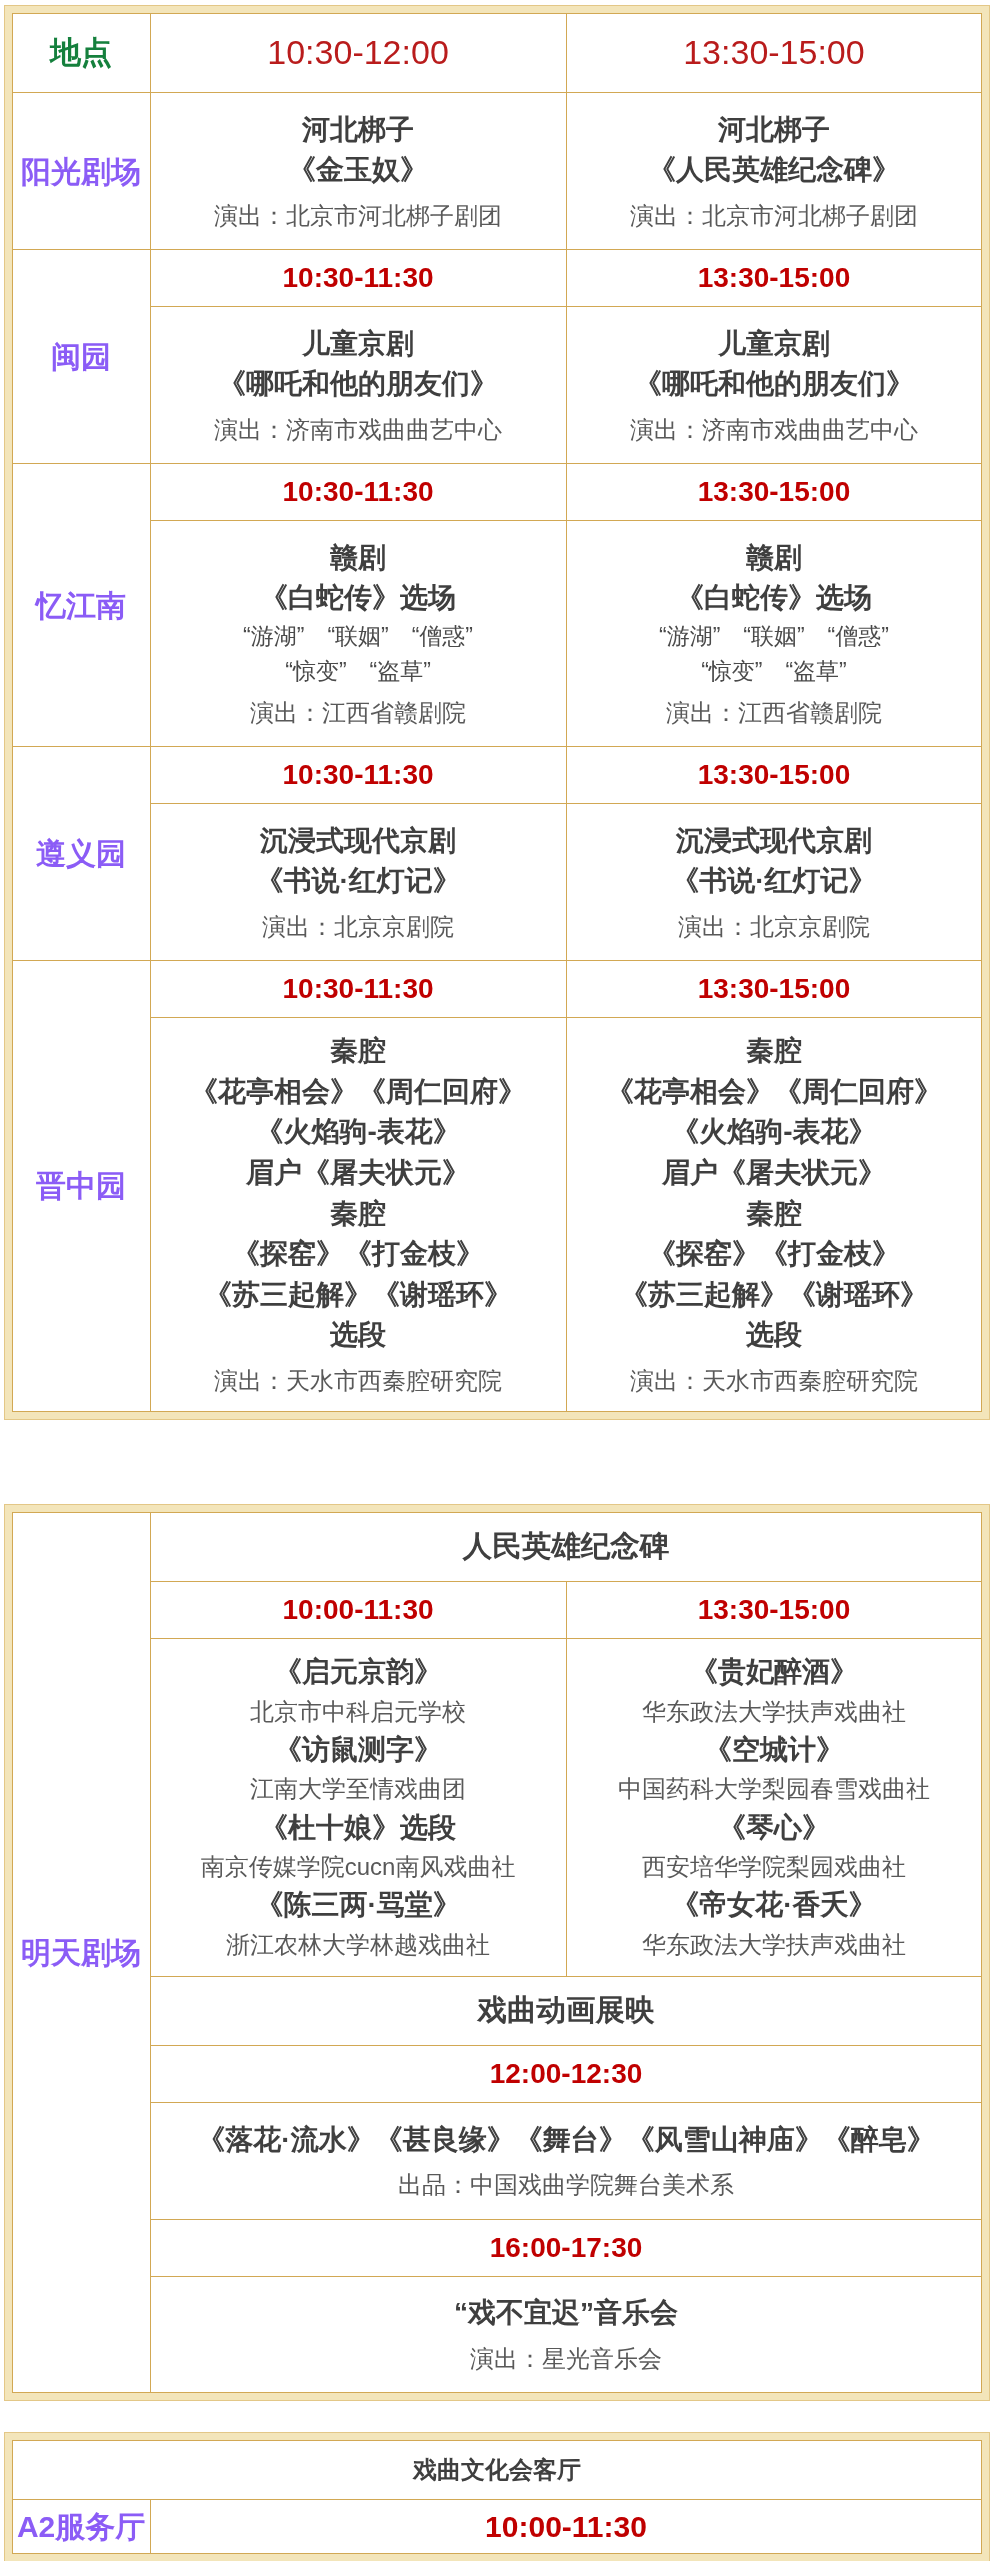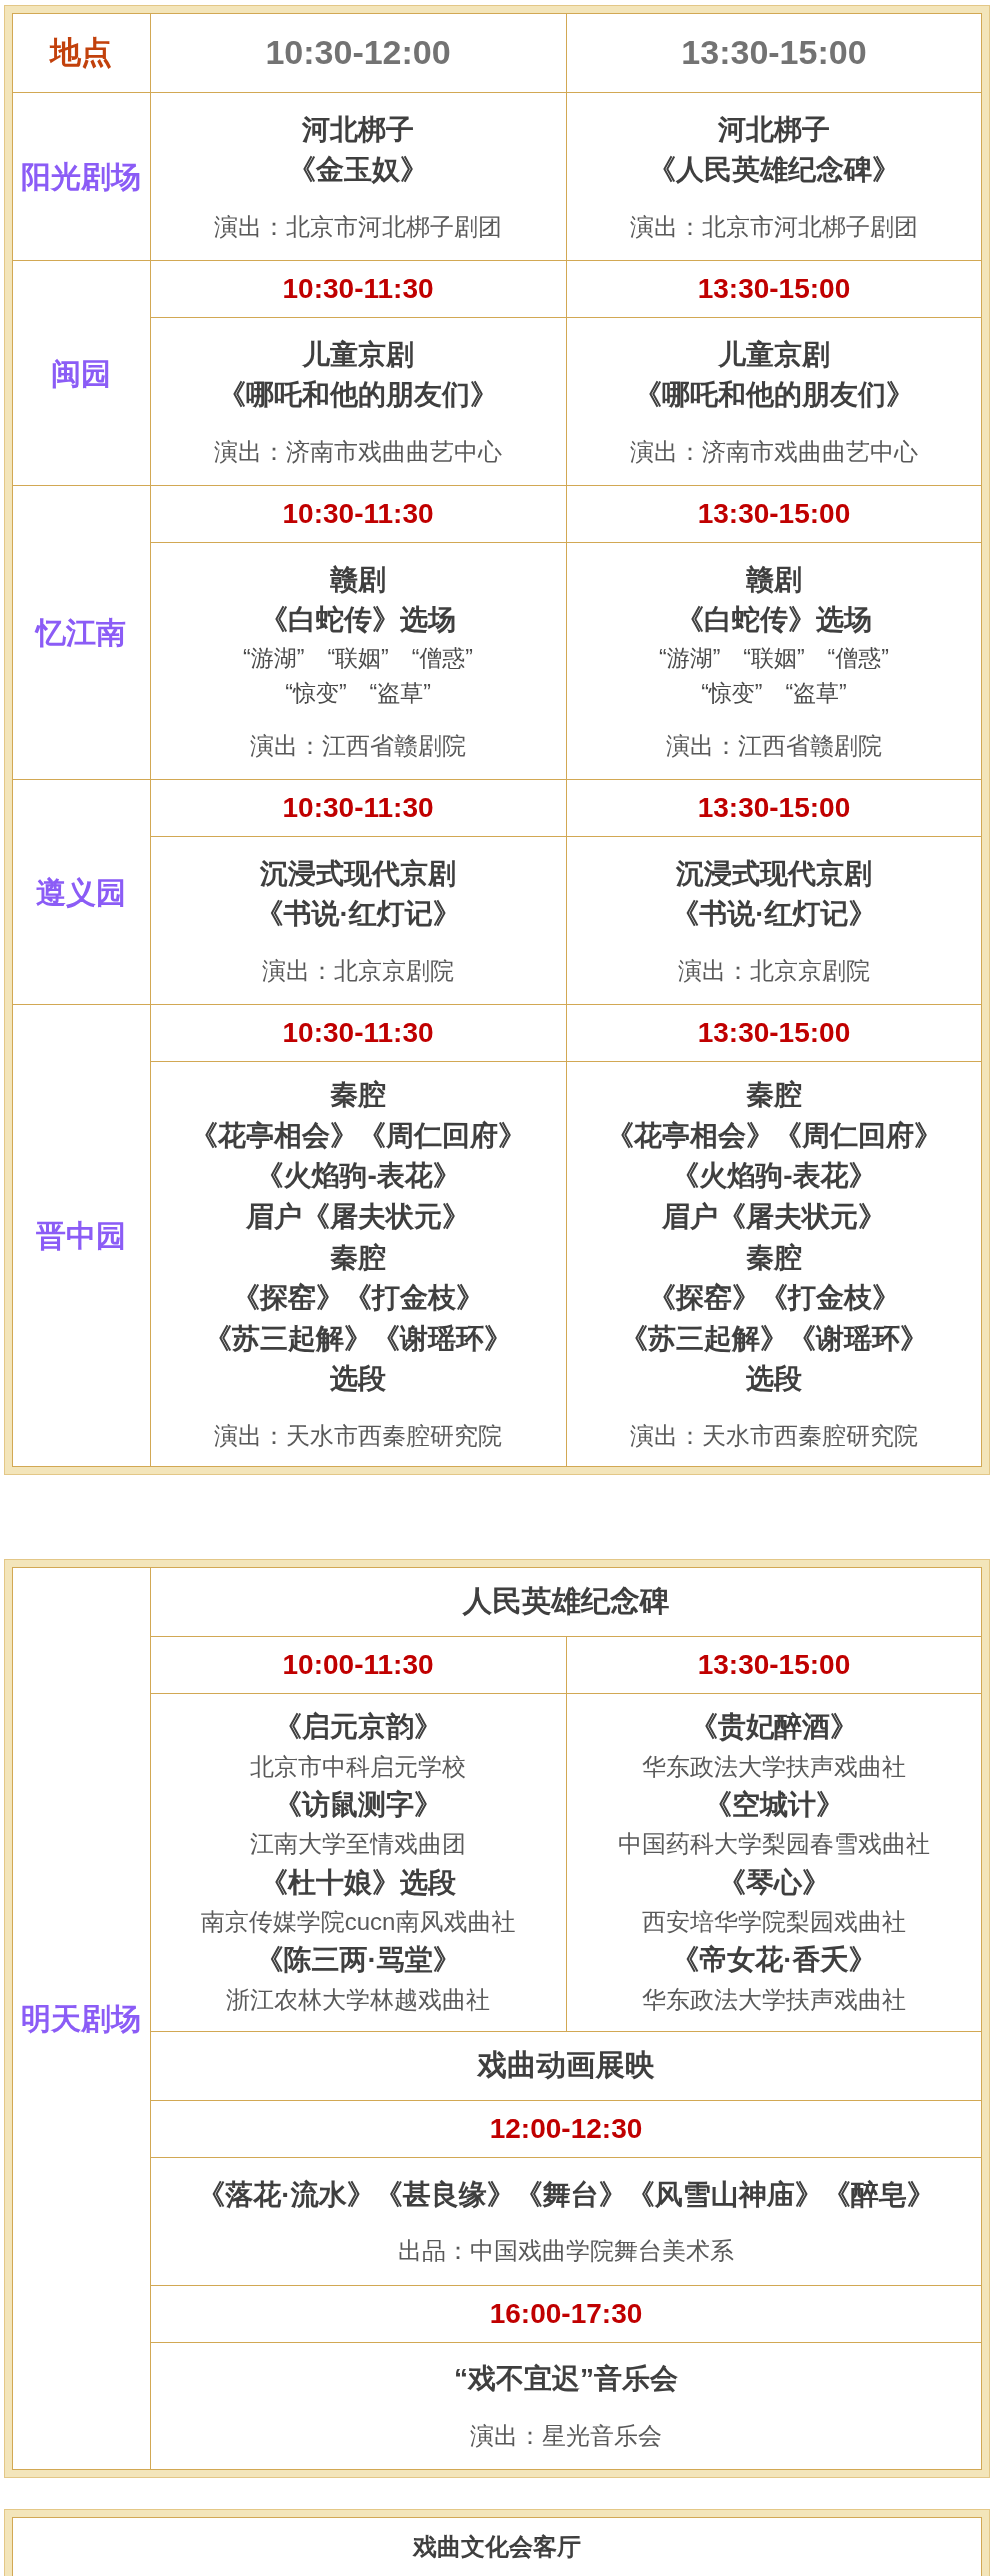--- a/index.html
+++ b/index.html
@@ -24,29 +24,29 @@
   }
   td{
     border:1.8px solid #d2a854;
     text-align:center;
     vertical-align:middle;
     padding:0;
     word-break:break-all;
   }
   col.venuecol{width:138px;}
   
-  .loc{font-size:31px;font-weight:bold;color:#c2410c;padding:18.4px 0;}
-  .timehead{font-size:34px;font-weight:bold;color:#737373;padding:18.4px 0;letter-spacing:0px;margin-left:32px;}
+  .loc{font-size:31px;font-weight:bold;color:#15803d;padding:18.4px 0;}
+  .timehead{font-size:34px;font-weight:normal;color:#b91c1c;padding:18.4px 0;letter-spacing:0px;margin-left:32px;}
   .time{font-size:28px;font-weight:bold;color:#c00000;padding:12px 0;}
   .venue{font-size:30px;font-weight:bold;color:#8b5cf6;line-height:1.3;}
   .cell{padding:16.6px 7.4px;}
   .cell-big{padding:13px 7.4px;}
   .ttl{font-size:28px;font-weight:bold;color:#3f3f3f;line-height:1.45;}
   .quo{font-size:23px;font-weight:normal;color:#4a4a4a;line-height:1.5;}
-  .sub{font-size:24px;font-weight:normal;color:#595959;line-height:1.4;margin-top:19px;}
+  .sub{font-size:24px;font-weight:normal;color:#595959;line-height:1.4;margin-top:8px;}
   .school{font-size:24px;font-weight:normal;color:#595959;line-height:1.55;}
   .sec{font-size:29.5px;font-weight:bold;color:#3f3f3f;padding:14px 0;}
   
   .t3head{font-size:24px;font-weight:bold;color:#3f3f3f;padding:13px 0;}
   .t3time{font-size:30px;font-weight:bold;color:#c00000;padding:9.2px 0;}
 </style>
 </head>
 <body>
 
 <div class="tblwrap">

